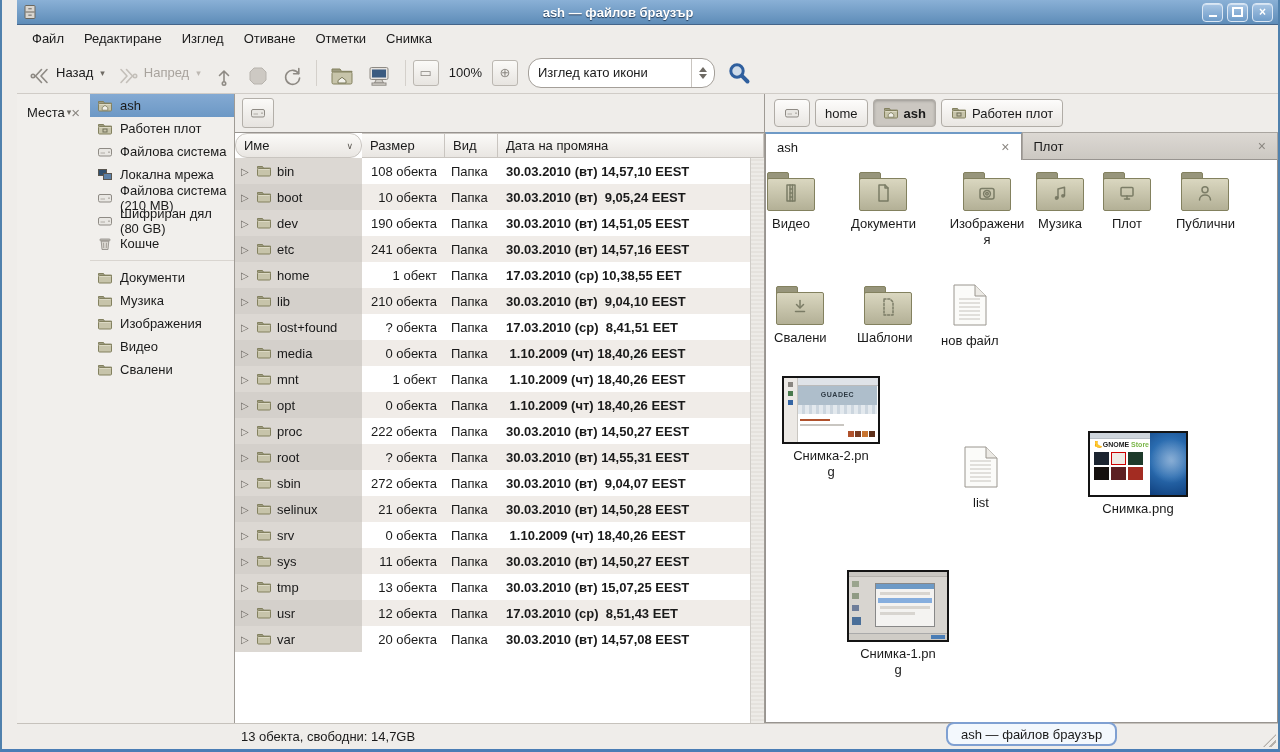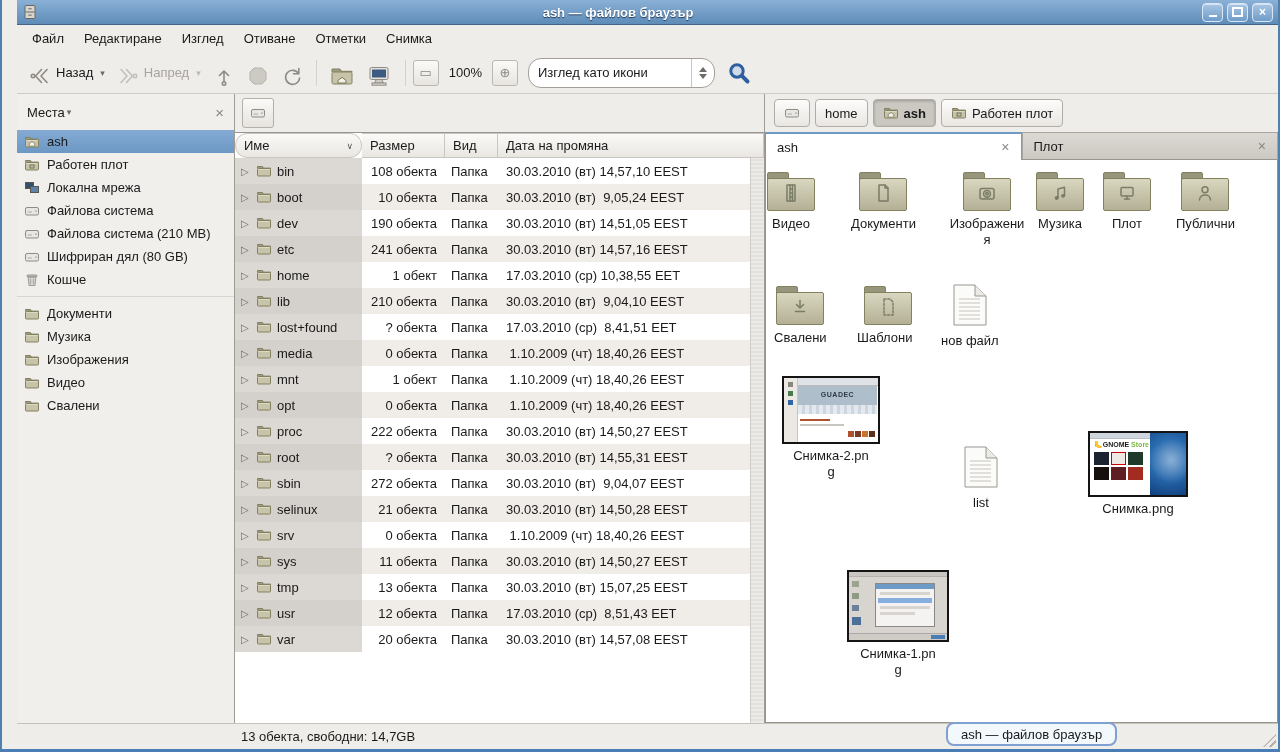--- a/index.html
+++ b/index.html
@@ -36,21 +36,21 @@
   .combo{width:176px;height:28px;margin-left:10px;border:1px solid #a49f99;border-radius:13px;background:#fff;
     display:flex;align-items:center;padding-left:9px;}
   .combo .arrows{margin-left:auto;border-left:1px solid #c9c5c0;height:100%;width:22px;display:flex;flex-direction:column;
     align-items:center;justify-content:center;gap:2px;}
   .tri-up{width:0;height:0;border-left:4px solid transparent;border-right:4px solid transparent;border-bottom:5px solid #6e6a64;}
   .tri-dn{width:0;height:0;border-left:4px solid transparent;border-right:4px solid transparent;border-top:5px solid #6e6a64;}
   .searchbtn{margin-left:12px;display:flex;align-items:center;}
   
   .main{flex:1;display:flex;min-height:0;position:relative;}
   
-  .sidebar{width:218px;flex:0 0 218px;border-right:1px solid #9f9b95;display:flex;flex-direction:column;background:#f1efec;box-sizing:border-box;}
+  .sidebar{width:218px;flex:0 0 218px;border-right:1px solid #9f9b95;display:flex;flex-direction:row;background:#f1efec;box-sizing:border-box;}
   .sidebar-header{height:36px;flex:0 0 36px;display:flex;align-items:center;padding:0 10px;}
   .sidebar-header .close-x{margin-left:auto;color:#8a8680;font-size:15px;}
   .side-list{flex:1;}
   .side-item{height:23px;display:flex;align-items:center;gap:7px;padding:0 7px;}
   .side-item.selected{background:linear-gradient(#84aad3,#6c98c5);}
   .side-sep{height:1px;background:#d9d5d0;margin:5px 0;}
   .icon16{width:16px;height:16px;flex:0 0 16px;display:flex;}
   
   .middle{width:530px;flex:0 0 530px;display:flex;flex-direction:column;box-sizing:border-box;border-right:1px solid #9f9b95;background:#efedea;}
   .middle-top{height:38px;flex:0 0 38px;display:flex;align-items:center;padding:0 7px;}
@@ -67,21 +67,21 @@
   .c-type{width:53px;flex:0 0 53px;}
   .c-date{flex:1;}
   .rows{flex:1;overflow:hidden;}
   .row{display:flex;height:26px;align-items:stretch;}
   .row:nth-child(even){background:#f0ece8;}
   .cell{display:flex;align-items:center;box-sizing:border-box;}
   .row .cn{width:127px;flex:0 0 127px;background:#dcd8d3;gap:5px;padding-left:6px;}
   .row:nth-child(even) .cn{background:#d4d0cb;}
   .row .cs{width:83px;flex:0 0 83px;justify-content:flex-end;padding-right:8px;}
   .row .ct{width:53px;flex:0 0 53px;padding-left:6px;}
-  .row .cd{flex:1;padding-left:8px;white-space:pre;}
+  .row .cd{flex:1;padding-left:8px;white-space:pre;font-weight:bold;}
   .expander{font-size:10px;color:#6e6a64;width:10px;}
   .vsb{position:absolute;top:25px;bottom:0;right:0;width:13px;border-left:1px solid #cfccc7;
     background:repeating-linear-gradient(0deg,#edebe7 0 2px,#e5e2dd 2px 4px);}
   
   .right{flex:1;display:flex;flex-direction:column;min-width:0;background:#efedea;}
   .pathbar{height:38px;flex:0 0 38px;display:flex;align-items:center;gap:5px;padding:0 9px;}
   .pbtn{height:28px;box-sizing:border-box;border:1px solid #b0aca6;border-radius:4px;
     background:linear-gradient(#fdfcfb,#e9e6e2);display:flex;align-items:center;gap:5px;padding:0 9px;}
   .pbtn.active{background:#cbc7c1;box-shadow:inset 0 1px 3px rgba(0,0,0,.25);font-weight:bold;}
   .tabbar{height:28px;flex:0 0 28px;display:flex;}
@@ -304,35 +304,35 @@
   <rect x="1.5" y="5.5" width="13" height="7.5" rx="1" fill="#c7c4aa" stroke="#83815f"></rect>
   <path d="M2.5 6.5h11" stroke="#dcd9c4"></path>
                 <rect x="6" y="8" width="4" height="3" fill="none" stroke="#72705a"></rect>
               </svg>
             </span>
             <span>Работен плот</span>
           </div>
           <div class="side-item">
             <span class="icon16">
               <svg width="16" height="16" viewBox="0 0 16 16" xmlns="http://www.w3.org/2000/svg">
-                <rect x="1.5" y="2.5" width="8" height="6" fill="#31506f" stroke="#5a5650"></rect>
-                <rect x="6.5" y="6.5" width="8" height="6" fill="#5e82a8" stroke="#5a5650"></rect>
-              </svg>
-            </span>
-            <span>Локална мрежа</span>
-          </div>
-          <div class="side-item">
-            <span class="icon16">
-              <svg width="16" height="16" viewBox="0 0 16 16" xmlns="http://www.w3.org/2000/svg">
                 <rect x="1.5" y="4.5" width="13" height="7.5" rx="1.5" fill="#e9e7e3" stroke="#8f8b85"></rect>
                 <line x1="3.5" y1="9" x2="8" y2="9" stroke="#b0aca6"></line>
                 <circle cx="12" cy="8.2" r="0.9" fill="#b0aca6"></circle>
               </svg>
             </span>
             <span>Файлова система</span>
+          </div>
+          <div class="side-item">
+            <span class="icon16">
+              <svg width="16" height="16" viewBox="0 0 16 16" xmlns="http://www.w3.org/2000/svg">
+                <rect x="1.5" y="2.5" width="8" height="6" fill="#31506f" stroke="#5a5650"></rect>
+                <rect x="6.5" y="6.5" width="8" height="6" fill="#5e82a8" stroke="#5a5650"></rect>
+              </svg>
+            </span>
+            <span>Локална мрежа</span>
           </div>
           <div class="side-item">
             <span class="icon16">
               <svg width="16" height="16" viewBox="0 0 16 16" xmlns="http://www.w3.org/2000/svg">
                 <rect x="1.5" y="4.5" width="13" height="7.5" rx="1.5" fill="#e9e7e3" stroke="#8f8b85"></rect>
                 <line x1="3.5" y1="9" x2="8" y2="9" stroke="#b0aca6"></line>
                 <circle cx="12" cy="8.2" r="0.9" fill="#b0aca6"></circle>
               </svg>
             </span>
             <span>Файлова система (210 MB)</span>

